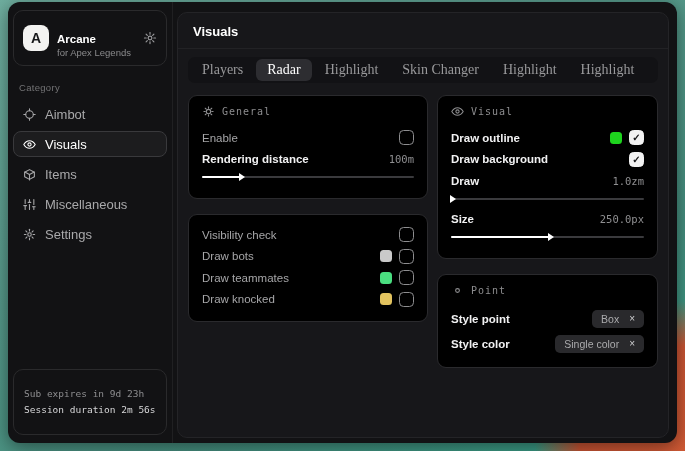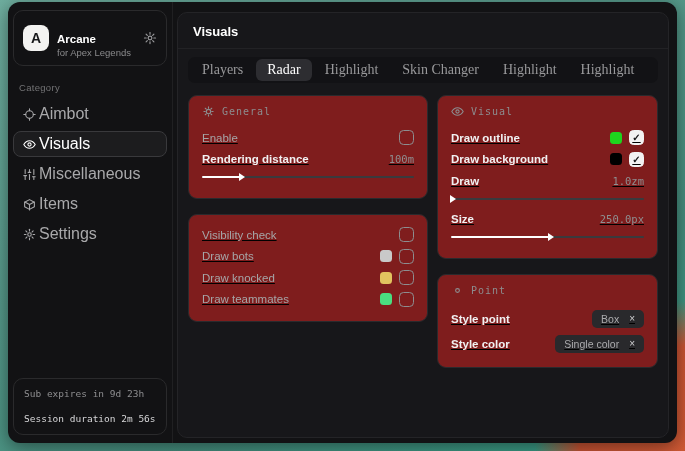--- a/index.html
+++ b/index.html
@@ -33,34 +33,34 @@
     color:#17181a; font-weight:bold; font-size:14px;
     display:flex; align-items:center; justify-content:center; flex:0 0 26px;
   }
   .brand-text { flex:1; min-width:0;margin-top:15px; }
   .brand-name { color:#ffffff; font-size:11.5px; font-weight:bold; }
   .brand-sub { color:#8b8b8d; font-size:9.5px; margin-top:2px; }
   .brand-gear { color:#9a9a9c; width:14px; height:14px; }
   .cat-label { color:#737375; font-size:9.5px; margin:16px 6px 8px 6px; letter-spacing:.3px; }
   .nav { display:flex; flex-direction:column; gap:4px; }
   .nav-item {
-    display:flex; align-items:center; gap:3px; height:26px; padding:0 9px;
-    color:#a9a9ab; font-size:16px; border:1px solid transparent; border-radius:8px;
+    display:flex; align-items:center; gap:9px; height:26px; padding:0 9px;
+    color:#a9a9ab; font-size:13px; border:1px solid transparent; border-radius:8px;
     cursor:pointer;
   }
   .nav-item .icon { width:13px; height:13px; display:flex; }
   .nav-item .icon svg { width:13px; height:13px; }
   .nav-item.active { background:#1c1c1e; border-color:#39393c; color:#ffffff; }
   .sb-spacer { flex:1; }
   .footer-card {
-    border:1px solid #2a2a2c; border-radius:10px; padding:7px 10px;
+    border:1px solid #2a2a2c; border-radius:10px; padding:16px 10px;
     font-family:"DejaVu Sans Mono", monospace; font-size:9.5px; line-height:1.7;
   }
   .footer-line1 { color:#8e8e90; }
-  .footer-line2 { color:#d6d6d8;margin-top:9px; }
+  .footer-line2 { color:#d6d6d8; }
 
   
   .main-wrap { flex:1; padding:10px 8px 5px 4px; }
   .main {
     height:100%; background:#17171a; border:1px solid #242427; border-radius:10px;
     display:flex; flex-direction:column; overflow:hidden;
   }
   .main-header { padding:11px 15px 9px 15px; border-bottom:1px solid #222225; }
   .main-title { color:#ffffff; font-size:13px; font-weight:bold; }
   .tabbar-wrap { padding:8px 10px 4px 10px; }
@@ -72,31 +72,31 @@
     color:#99999b; font-size:14px; padding:3px 11px; border-radius:6px; cursor:pointer;
     white-space:nowrap;
     font-family:Liberation Serif, serif;
   }
   .tab.active { background:#2d2d31; color:#ffffff; }
 
   .content { flex:1; display:flex; gap:9px; padding:8px 10px; align-items:flex-start; }
   .col-left { flex:0 0 240px; }
   .col-right { flex:1; }
   .card {
-    background:#7f1d1d; border:1px solid #2a2a2d; border-radius:9px;
+    background:#000000; border:1px solid #2a2a2d; border-radius:9px;
     padding:9px 13px 11px 13px; margin-bottom:15px;
   }
   .card-head {
     display:flex; align-items:center; gap:7px; color:#8d8d8f;
     font-family:"DejaVu Sans Mono", monospace; font-size:10px; letter-spacing:1px;
     margin-bottom:9px;
   }
   .card-head .icon { width:13px; height:13px; display:flex; }
   .card-head .icon svg { width:13px; height:13px; }
-  .row { display:flex; align-items:center; justify-content:space-between; min-height:21.5px;text-decoration:underline; }
+  .row { display:flex; align-items:center; justify-content:space-between; min-height:21.5px; }
   .row-label { font-size:11.5px; color:#a6a6a8; }
   .row-label.bright { color:#f1f1f2; font-weight:bold; }
   .row-right { display:flex; align-items:center; gap:7px; }
   .row-value { font-family:"DejaVu Sans Mono", monospace; font-size:10.5px; color:#8f8f91;text-align:center; }
 
   .checkbox {
     width:15px; height:15px; border:1.5px solid #8d8d8f; border-radius:4.5px;
     background:transparent; cursor:pointer; display:flex; align-items:center; justify-content:center;
   }
   .checkbox.checked { background:#f2f2f2; border-color:#f2f2f2; color:#131315; font-size:10px; font-weight:bold; }
@@ -160,42 +160,42 @@
             <svg xmlns="http://www.w3.org/2000/svg" viewBox="0 0 24 24" fill="none" stroke="currentColor" stroke-width="2" stroke-linecap="round" stroke-linejoin="round" width="100%" height="100%">
               <path d="M1.5 12s4-7 10.5-7 10.5 7 10.5 7-4 7-10.5 7S1.5 12 1.5 12z"></path>
               <circle cx="12" cy="12" r="3"></circle>
             </svg>
           </span>
     <span>Visuals</span>
   </div>
   <div class="nav-item">
     <span class="icon">
             <svg xmlns="http://www.w3.org/2000/svg" viewBox="0 0 24 24" fill="none" stroke="currentColor" stroke-width="2" stroke-linecap="round" stroke-linejoin="round" width="100%" height="100%">
+              <path d="M21 16V8l-9-5-9 5v8l9 5 9-5z"></path>
+              <path d="M3.3 7.3 12 12l8.7-4.7"></path>
+              <line x1="12" y1="22" x2="12" y2="12"></line>
+            </svg>
+          </span>
+    <span>Items</span>
+  </div>
+  <div class="nav-item">
+    <span class="icon">
+            <svg xmlns="http://www.w3.org/2000/svg" viewBox="0 0 24 24" fill="none" stroke="currentColor" stroke-width="2" stroke-linecap="round" stroke-linejoin="round" width="100%" height="100%">
               <line x1="4" y1="21" x2="4" y2="14"></line>
               <line x1="4" y1="10" x2="4" y2="3"></line>
               <line x1="12" y1="21" x2="12" y2="12"></line>
               <line x1="12" y1="8" x2="12" y2="3"></line>
               <line x1="20" y1="21" x2="20" y2="16"></line>
               <line x1="20" y1="12" x2="20" y2="3"></line>
               <line x1="1.5" y1="14" x2="6.5" y2="14"></line>
               <line x1="9.5" y1="8" x2="14.5" y2="8"></line>
               <line x1="17.5" y1="16" x2="22.5" y2="16"></line>
             </svg>
           </span>
     <span>Miscellaneous</span>
-  </div>
-  <div class="nav-item">
-    <span class="icon">
-            <svg xmlns="http://www.w3.org/2000/svg" viewBox="0 0 24 24" fill="none" stroke="currentColor" stroke-width="2" stroke-linecap="round" stroke-linejoin="round" width="100%" height="100%">
-              <path d="M21 16V8l-9-5-9 5v8l9 5 9-5z"></path>
-              <path d="M3.3 7.3 12 12l8.7-4.7"></path>
-              <line x1="12" y1="22" x2="12" y2="12"></line>
-            </svg>
-          </span>
-    <span>Items</span>
   </div>
   <div class="nav-item">
     <span class="icon">
             <svg xmlns="http://www.w3.org/2000/svg" viewBox="0 0 24 24" fill="none" stroke="currentColor" stroke-width="2" stroke-linecap="round" stroke-linejoin="round" width="100%" height="100%">
               <circle cx="12" cy="12" r="3.2"></circle>
               <line x1="18.5" y1="12" x2="21.5" y2="12"></line>
               <line x1="16.6" y1="16.6" x2="18.7" y2="18.7"></line>
               <line x1="12" y1="18.5" x2="12" y2="21.5"></line>
               <line x1="7.4" y1="16.6" x2="5.3" y2="18.7"></line>
               <line x1="5.5" y1="12" x2="2.5" y2="12"></line>
@@ -272,30 +272,30 @@
                 </span>
               </div>
               <div class="row">
                 <span class="row-label">Draw bots</span>
                 <span class="row-right">
                   <span class="swatch" style="background:#c9c9c9"></span>
                   <span class="checkbox"></span>
                 </span>
               </div>
               <div class="row">
+                <span class="row-label">Draw teammates</span>
+                <span class="row-right">
+                  <span class="swatch" style="background:#4ade80"></span>
+                  <span class="checkbox"></span>
+                </span>
+              </div>
+              <div class="row">
                 <span class="row-label">Draw knocked</span>
                 <span class="row-right">
                   <span class="swatch" style="background:#e2c35f"></span>
-                  <span class="checkbox"></span>
-                </span>
-              </div>
-              <div class="row">
-                <span class="row-label">Draw teammates</span>
-                <span class="row-right">
-                  <span class="swatch" style="background:#4ade80"></span>
                   <span class="checkbox"></span>
                 </span>
               </div>
             </div>
           </div>
         <div class="col-right" id="col-right">
             <div class="card">
     <div class="card-head">
       <span class="icon">
                   <svg xmlns="http://www.w3.org/2000/svg" viewBox="0 0 24 24" fill="none" stroke="currentColor" stroke-width="2" stroke-linecap="round" stroke-linejoin="round" width="100%" height="100%">

